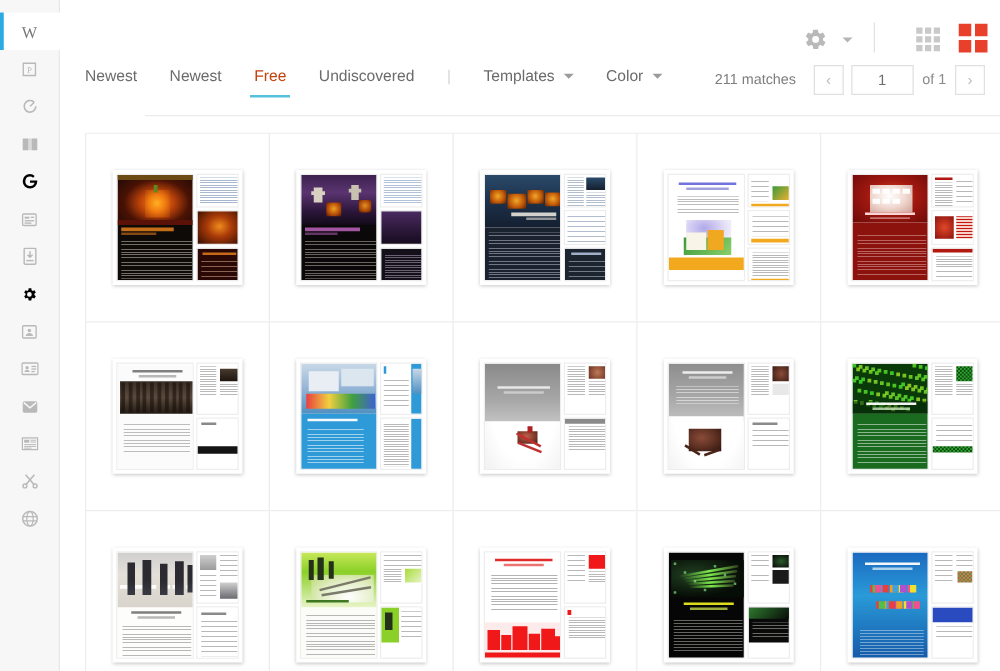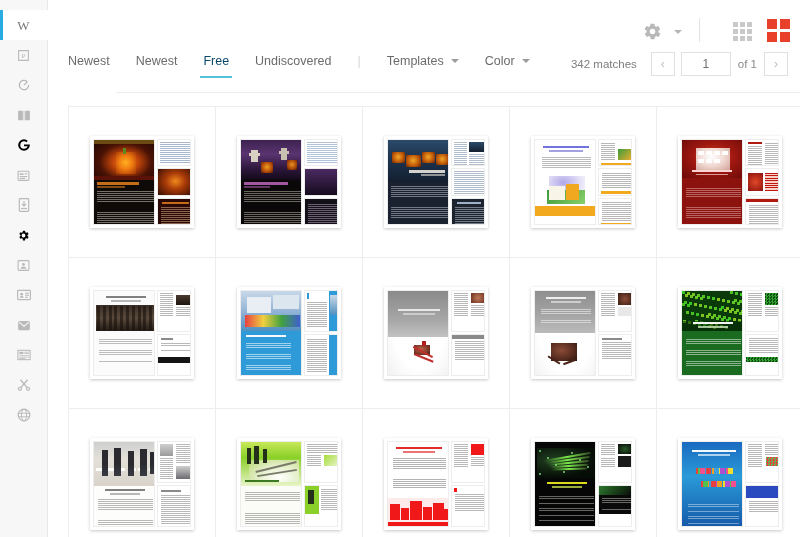--- a/index.html
+++ b/index.html
@@ -63,21 +63,21 @@
     display: flex; align-items: center;
     font-size: 12.5px;
   }
   .tab {
     color: #6b6b6b;
     margin-right: 26px;
     position: relative;
     padding-bottom: 10px;
     white-space: nowrap;
   }
-  .tab.free { color: #0c4a6e; }
+  .tab.free { color: #c2410c; }
   .tab.active::after {
     content: "";
     position: absolute; left: -3px; right: -3px; bottom: 0;
     height: 2px; background: #55c2dd;
   }
   .tab-sep { color: #d6d6d6; margin-right: 26px; padding-bottom: 10px; }
   .filter {
     color: #6b6b6b; margin-right: 26px; padding-bottom: 10px;
     display: flex; align-items: center; white-space: nowrap;
   }
@@ -349,21 +349,21 @@
     </div>
 
     <div id="grid2">
       <i></i>
         <i></i>
       <i></i>
         <i></i>
     </div>
 
     <div id="pagination">
-      <span id="matches">342 matches</span>
+      <span id="matches">211 matches</span>
       <div class="pgbtn">‹</div>
       <div id="pg-input">1</div>
       <span id="pg-of">of 1</span>
       <div class="pgbtn">›</div>
     </div>
 
     <div id="header-rule"></div>
   </div>
 
   <div id="grid">

